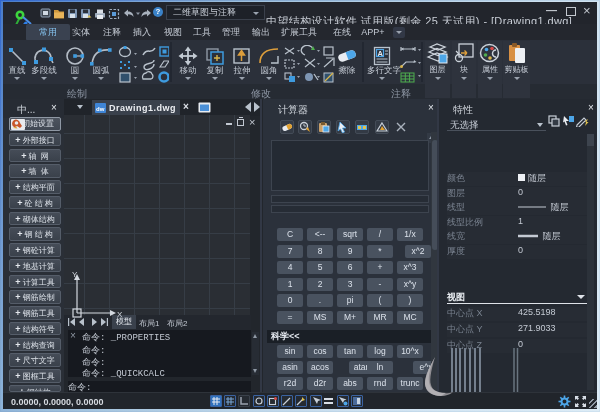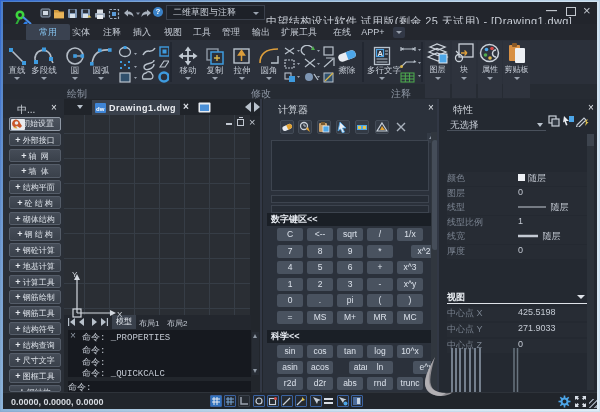--- a/index.html
+++ b/index.html
@@ -480,31 +480,30 @@
         <svg width="12" height="12" viewBox="0 0 12 12">
           <path d="M2 2 l8 8 M10 2 l-8 8" stroke="#aab2bd" stroke-width="1.4"></path>
         </svg>
       </div>
 <div style="position:absolute;left:164px;top:34px;width:8px;height:10px;background:#333a45">
         <div style="margin:3px auto 0;width:0;height:0;border-left:2.5px solid transparent;border-right:2.5px solid transparent;border-bottom:3.5px solid #8f98a4"></div>
       </div>
 <div id="cdisp"></div>
 <div class="cline" style="top:96px"></div>
 <div class="cline" style="top:106px"></div>
-<div class="csec" style="top:114px">数字键区&lt;&lt;</div>
 <div class="cb" style="left:14px;top:129px">C</div>
       <div class="cb" style="left:44px;top:129px">&lt;--</div>
       <div class="cb" style="left:74px;top:129px">sqrt</div>
       <div class="cb" style="left:104px;top:129px">/</div>
       <div class="cb" style="left:134px;top:129px">1/x</div>
 <div class="cb" style="left:14px;top:146px">7</div>
       <div class="cb" style="left:44px;top:146px">8</div>
       <div class="cb" style="left:74px;top:146px">9</div>
       <div class="cb" style="left:104px;top:146px">*</div>
-      <div class="cb" style="left:148px;top:146px">x^2</div>
+      <div class="cb" style="left:142px;top:146px">x^2</div>
 <div class="cb" style="left:14px;top:162px">4</div>
       <div class="cb" style="left:44px;top:162px">5</div>
       <div class="cb" style="left:74px;top:162px">6</div>
       <div class="cb" style="left:104px;top:162px">+</div>
       <div class="cb" style="left:134px;top:162px">x^3</div>
 <div class="cb" style="left:14px;top:179px">1</div>
       <div class="cb" style="left:44px;top:179px">2</div>
       <div class="cb" style="left:74px;top:179px">3</div>
       <div class="cb" style="left:104px;top:179px">-</div>
       <div class="cb" style="left:134px;top:179px">x^y</div>

